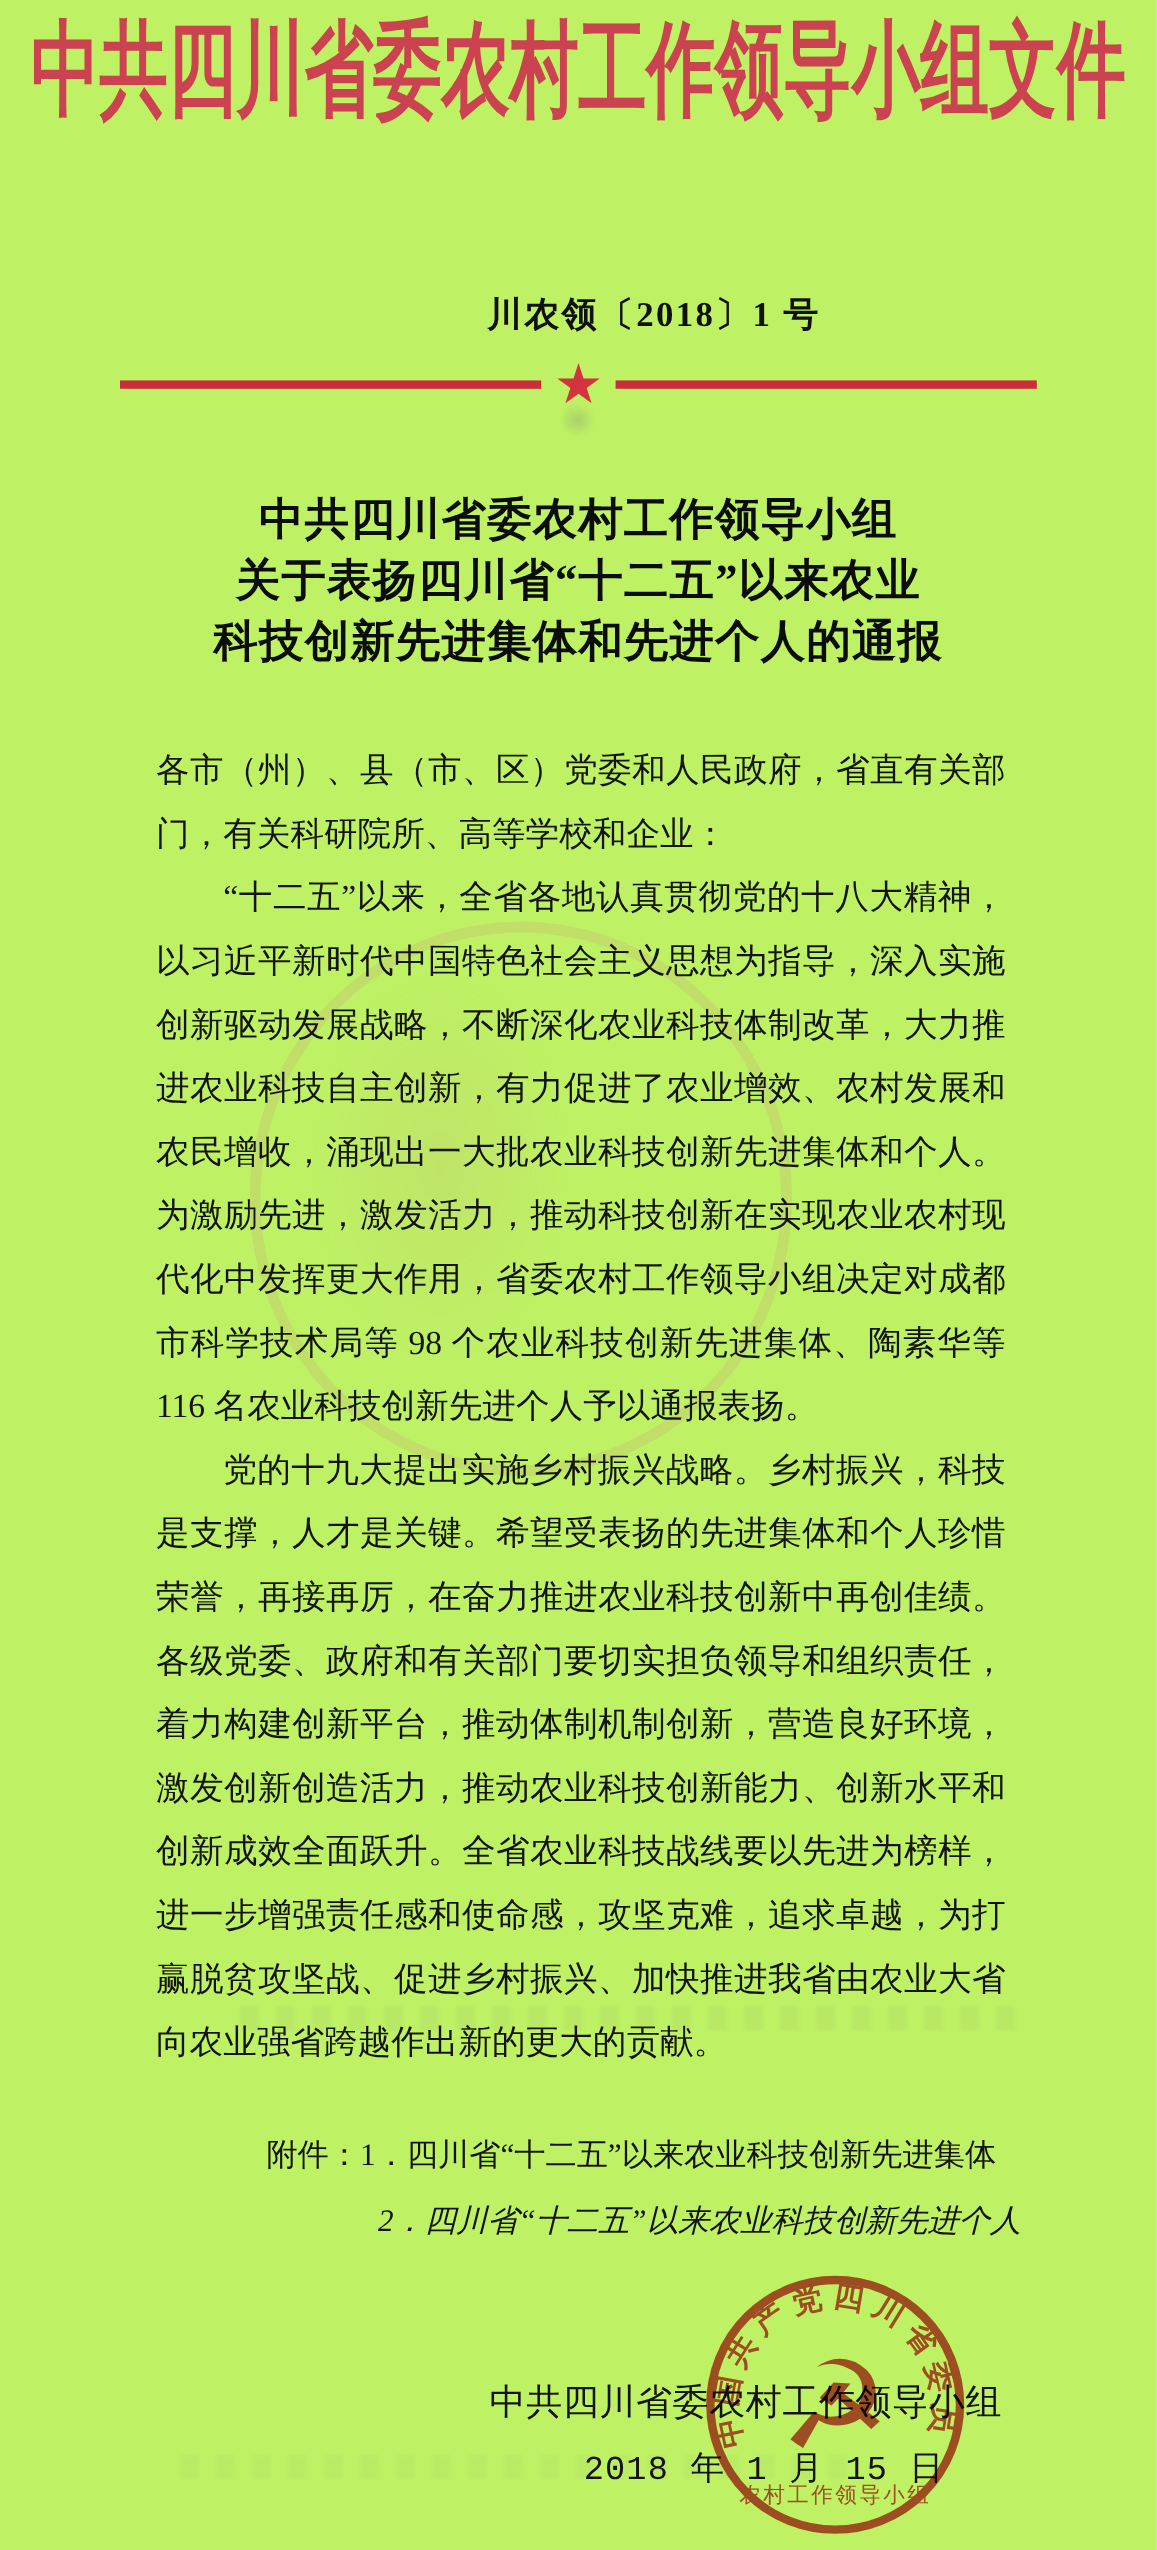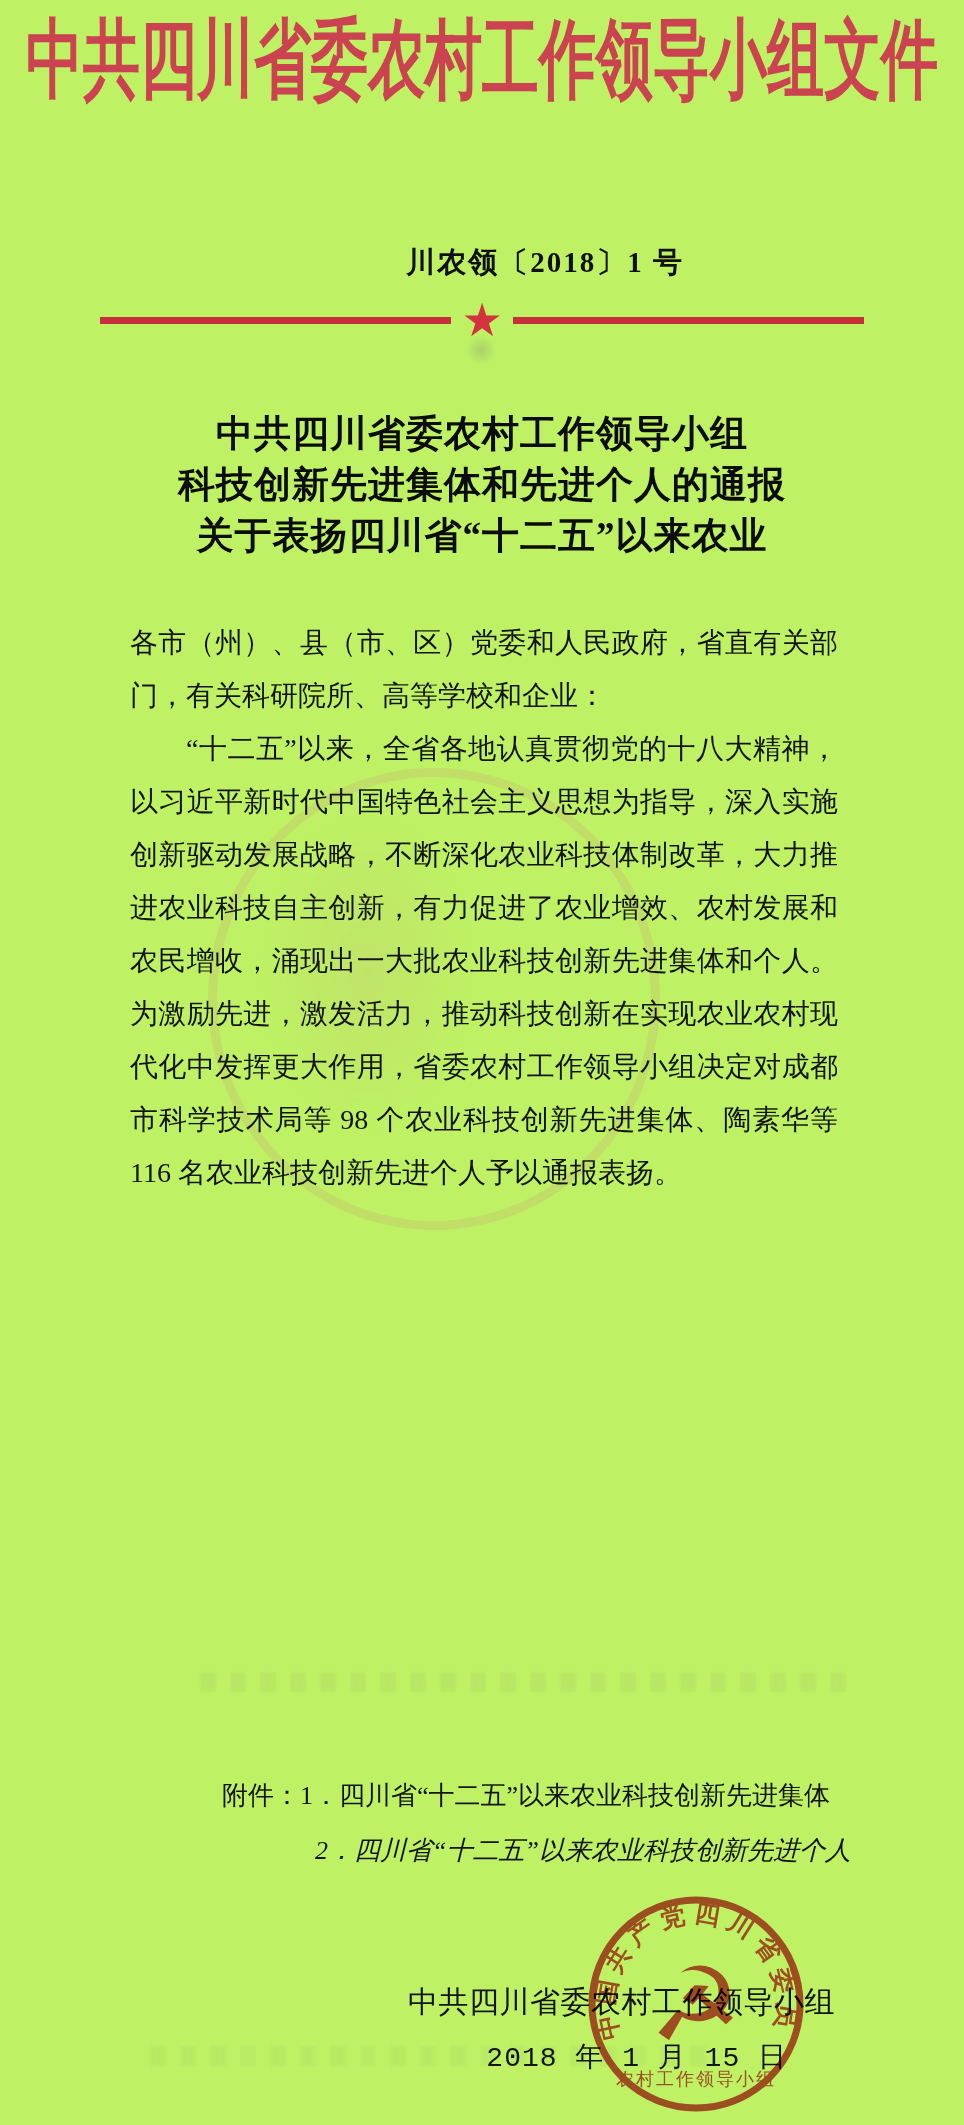--- a/index.html
+++ b/index.html
@@ -112,27 +112,28 @@
     <div class="rule"></div>
     <div class="star">★</div>
     <div class="rule"></div>
   </div>
   <div class="star-ghost"></div>
 
   <div class="ghost-seal"></div>
 
   <div class="title">
     <div>中共四川省委农村工作领导小组</div>
+    <div>关于表扬四川省“十二五”以来农业</div>
     <div>科技创新先进集体和先进个人的通报</div>
-    <div>关于表扬四川省“十二五”以来农业</div>
   </div>
 
   <div class="body-text">
     <p>各市（州）、县（市、区）党委和人民政府，省直有关部门，有关科研院所、高等学校和企业：</p>
     <p class="indent">“十二五”以来，全省各地认真贯彻党的十八大精神，以习近平新时代中国特色社会主义思想为指导，深入实施创新驱动发展战略，不断深化农业科技体制改革，大力推进农业科技自主创新，有力促进了农业增效、农村发展和农民增收，涌现出一大批农业科技创新先进集体和个人。为激励先进，激发活力，推动科技创新在实现农业农村现代化中发挥更大作用，省委农村工作领导小组决定对成都市科学技术局等 98 个农业科技创新先进集体、陶素华等 116 名农业科技创新先进个人予以通报表扬。</p>
+    <p class="indent">党的十九大提出实施乡村振兴战略。乡村振兴，科技是支撑，人才是关键。希望受表扬的先进集体和个人珍惜荣誉，再接再厉，在奋力推进农业科技创新中再创佳绩。各级党委、政府和有关部门要切实担负领导和组织责任，着力构建创新平台，推动体制机制创新，营造良好环境，激发创新创造活力，推动农业科技创新能力、创新水平和创新成效全面跃升。全省农业科技战线要以先进为榜样，进一步增强责任感和使命感，攻坚克难，追求卓越，为打赢脱贫攻坚战、促进乡村振兴、加快推进我省由农业大省向农业强省跨越作出新的更大的贡献。</p>
   </div>
 
   <div class="ghost-strip g1"></div>
   <div class="ghost-strip g2"></div>
 
   <div class="attachments">
     <div>附件：1．四川省“十二五”以来农业科技创新先进集体</div>
     <div class="att-line2">2．四川省“十二五”以来农业科技创新先进个人</div>
   </div>
 

